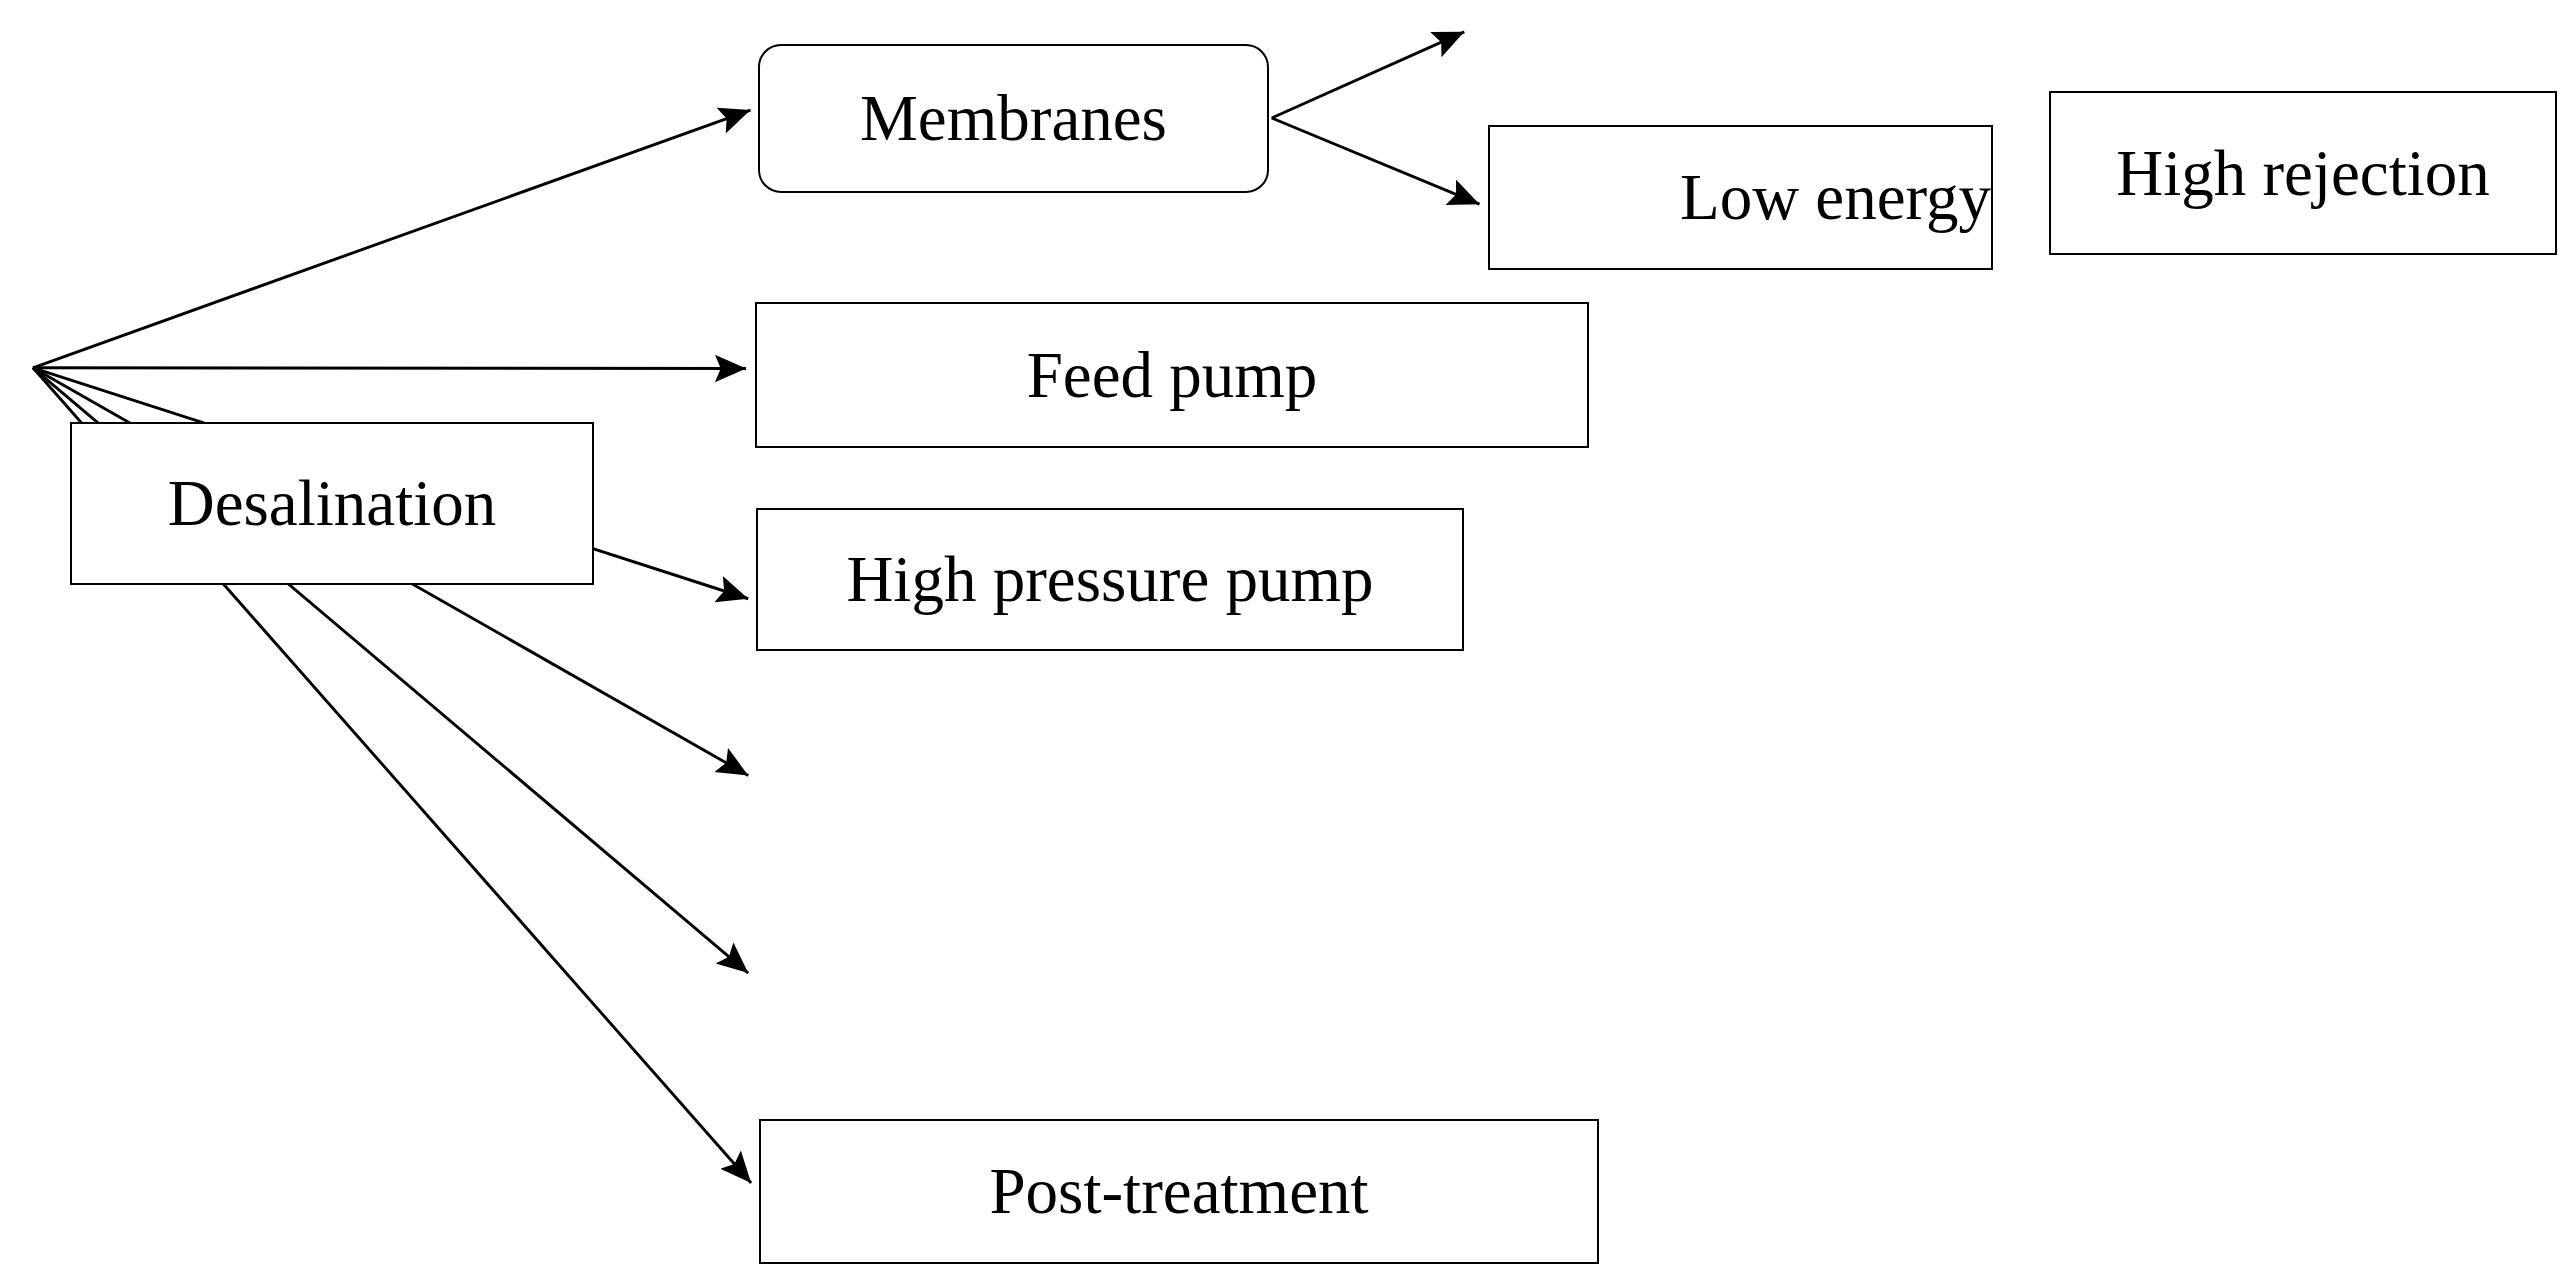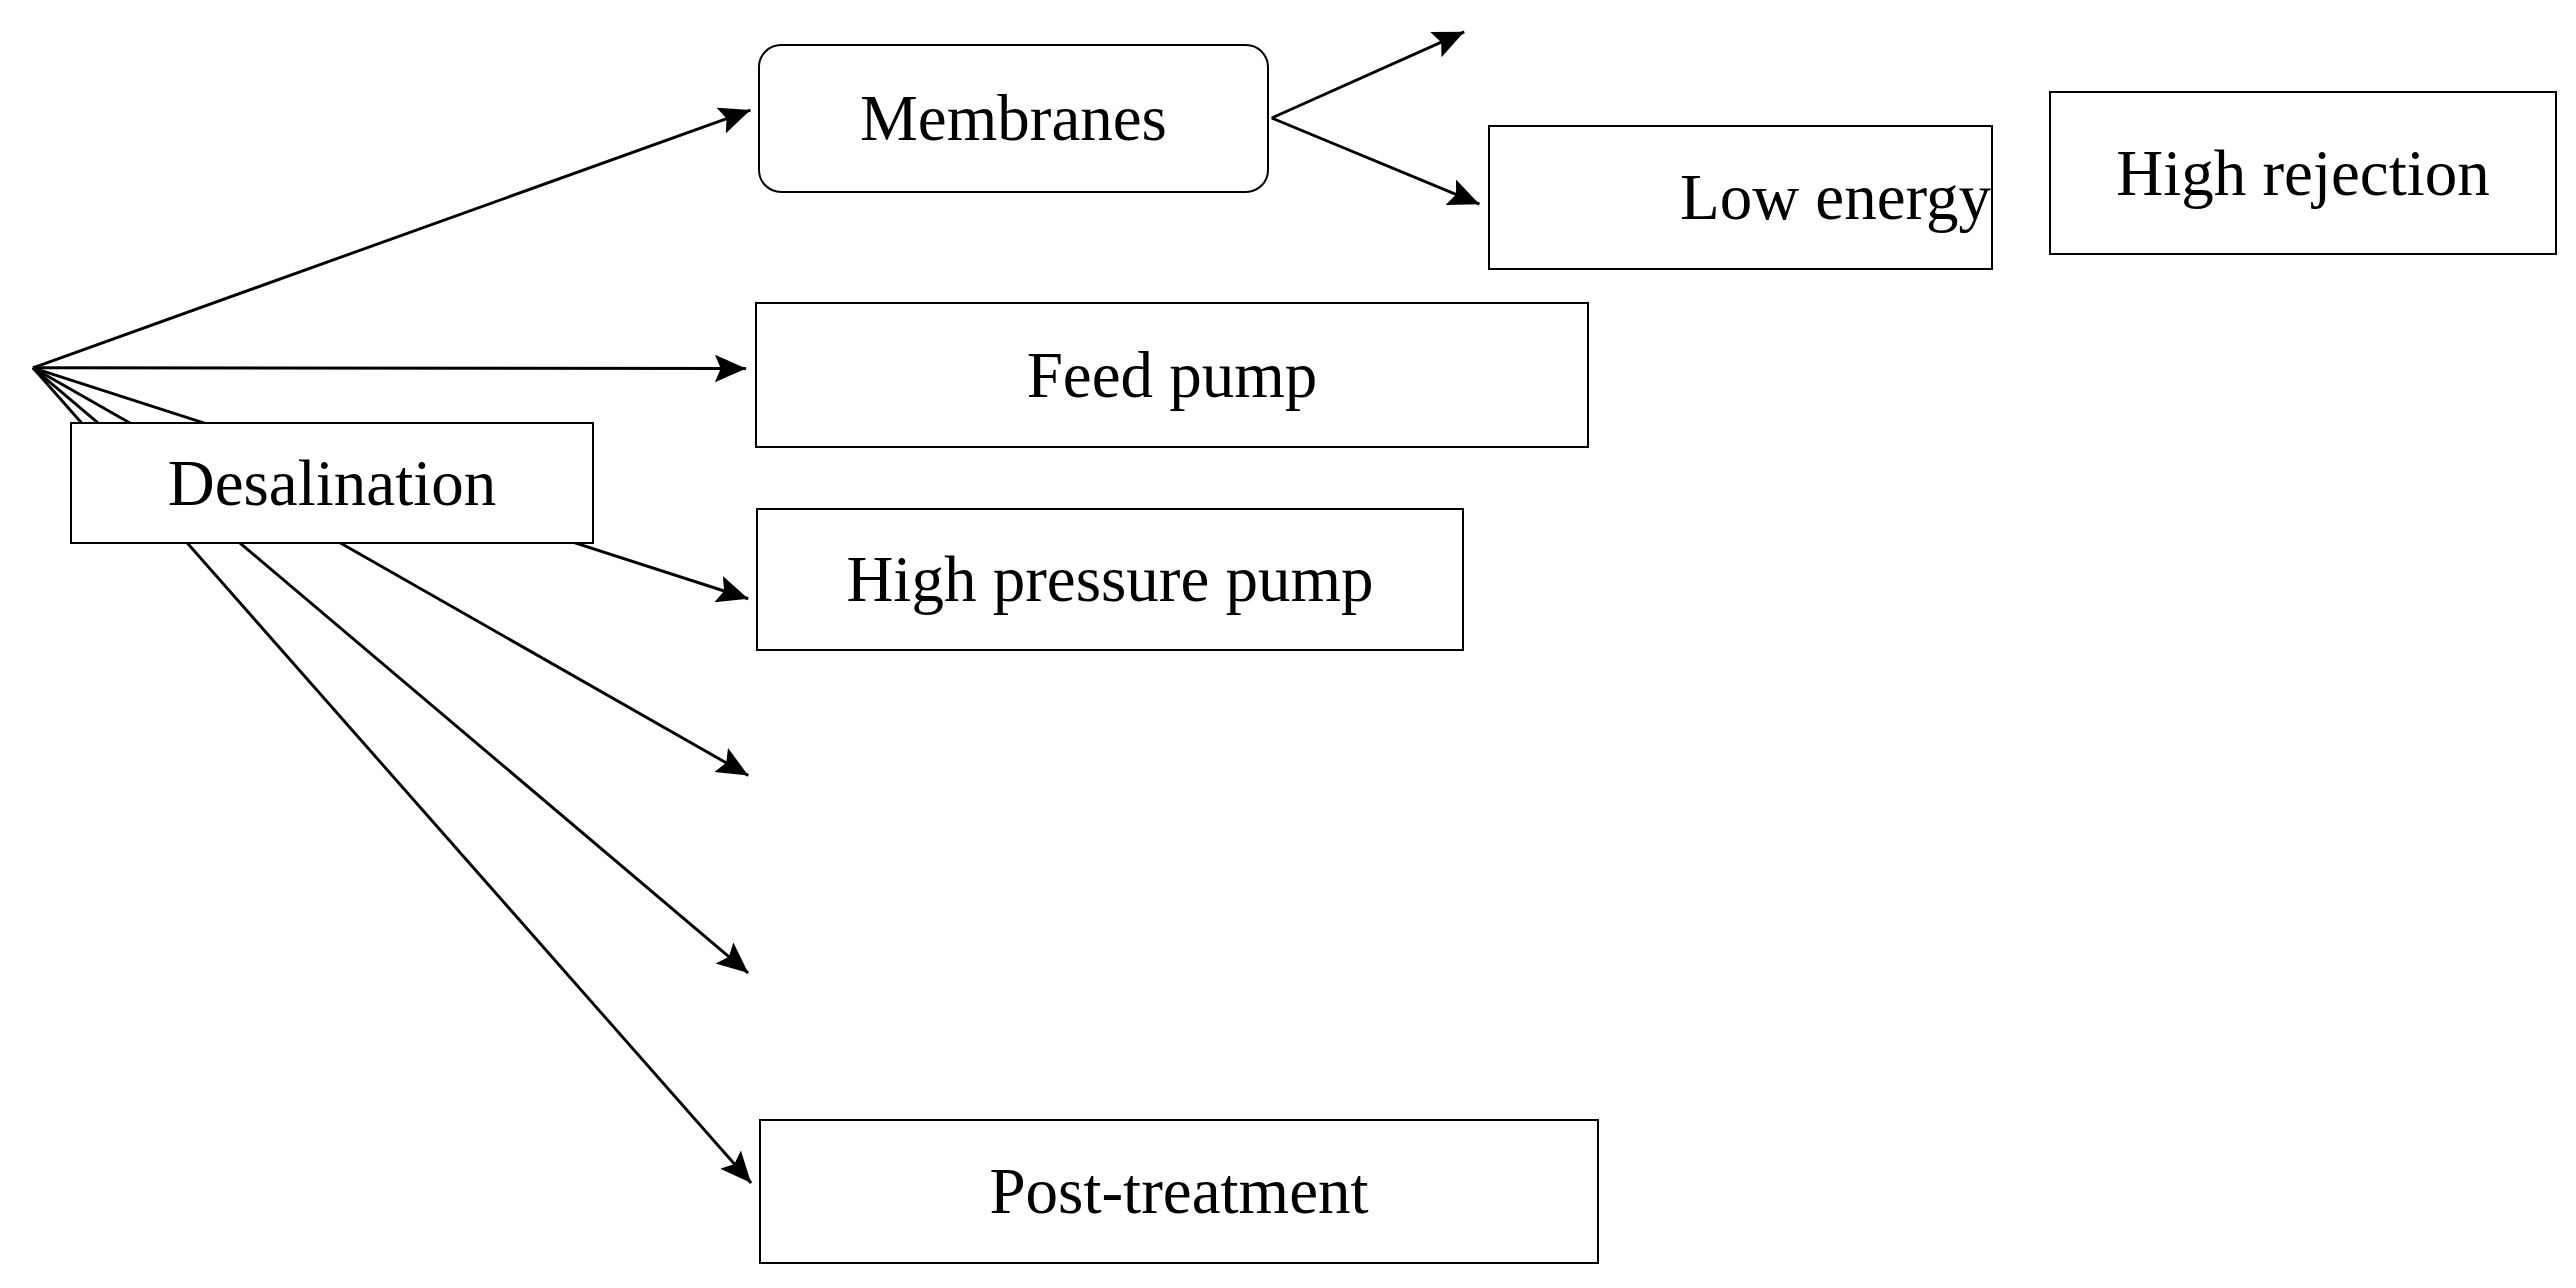--- a/index.html
+++ b/index.html
@@ -42,21 +42,21 @@
   .edge-line {
     stroke: #000000;
     stroke-width: 4;
     fill: none;
   }
   
   #n-membranes           { left: 758px; top: 44px;   width: 511px;  height: 149px; border-radius: 23px; }
   #n-high-rejection      { left: 2049px; top: 65px;  width: 508px;  height: 164px; margin-top: 26px; }
   #n-low-energy          { left: 1488px; top: 125px;  width: 505px;  height: 145px; justify-content: flex-end; }
   #n-feed-pump           { left: 755px; top: 302px;  width: 834px; height: 146px; }
-  #n-desalination        { left: 70px;   top: 422px;  width: 524px;  height: 122px; }
+  #n-desalination        { left: 70px;   top: 422px;  width: 524px;  height: 163px; }
   #n-high-pressure-pump  { left: 756px; top: 508px;  width: 708px; height: 143px; }
   #n-energy-recuperators { left: 756px; top: 714px;  width: 835px; height: 143px; }
   #n-pre-treatment       { left: 756px; top: 915px; width: 835px; height: 143px; }
   #n-post-treatment      { left: 759px; top: 1119px; width: 840px; height: 145px; }
 </style>
 </head>
 <body>
 
 <div id="canvas">
 

